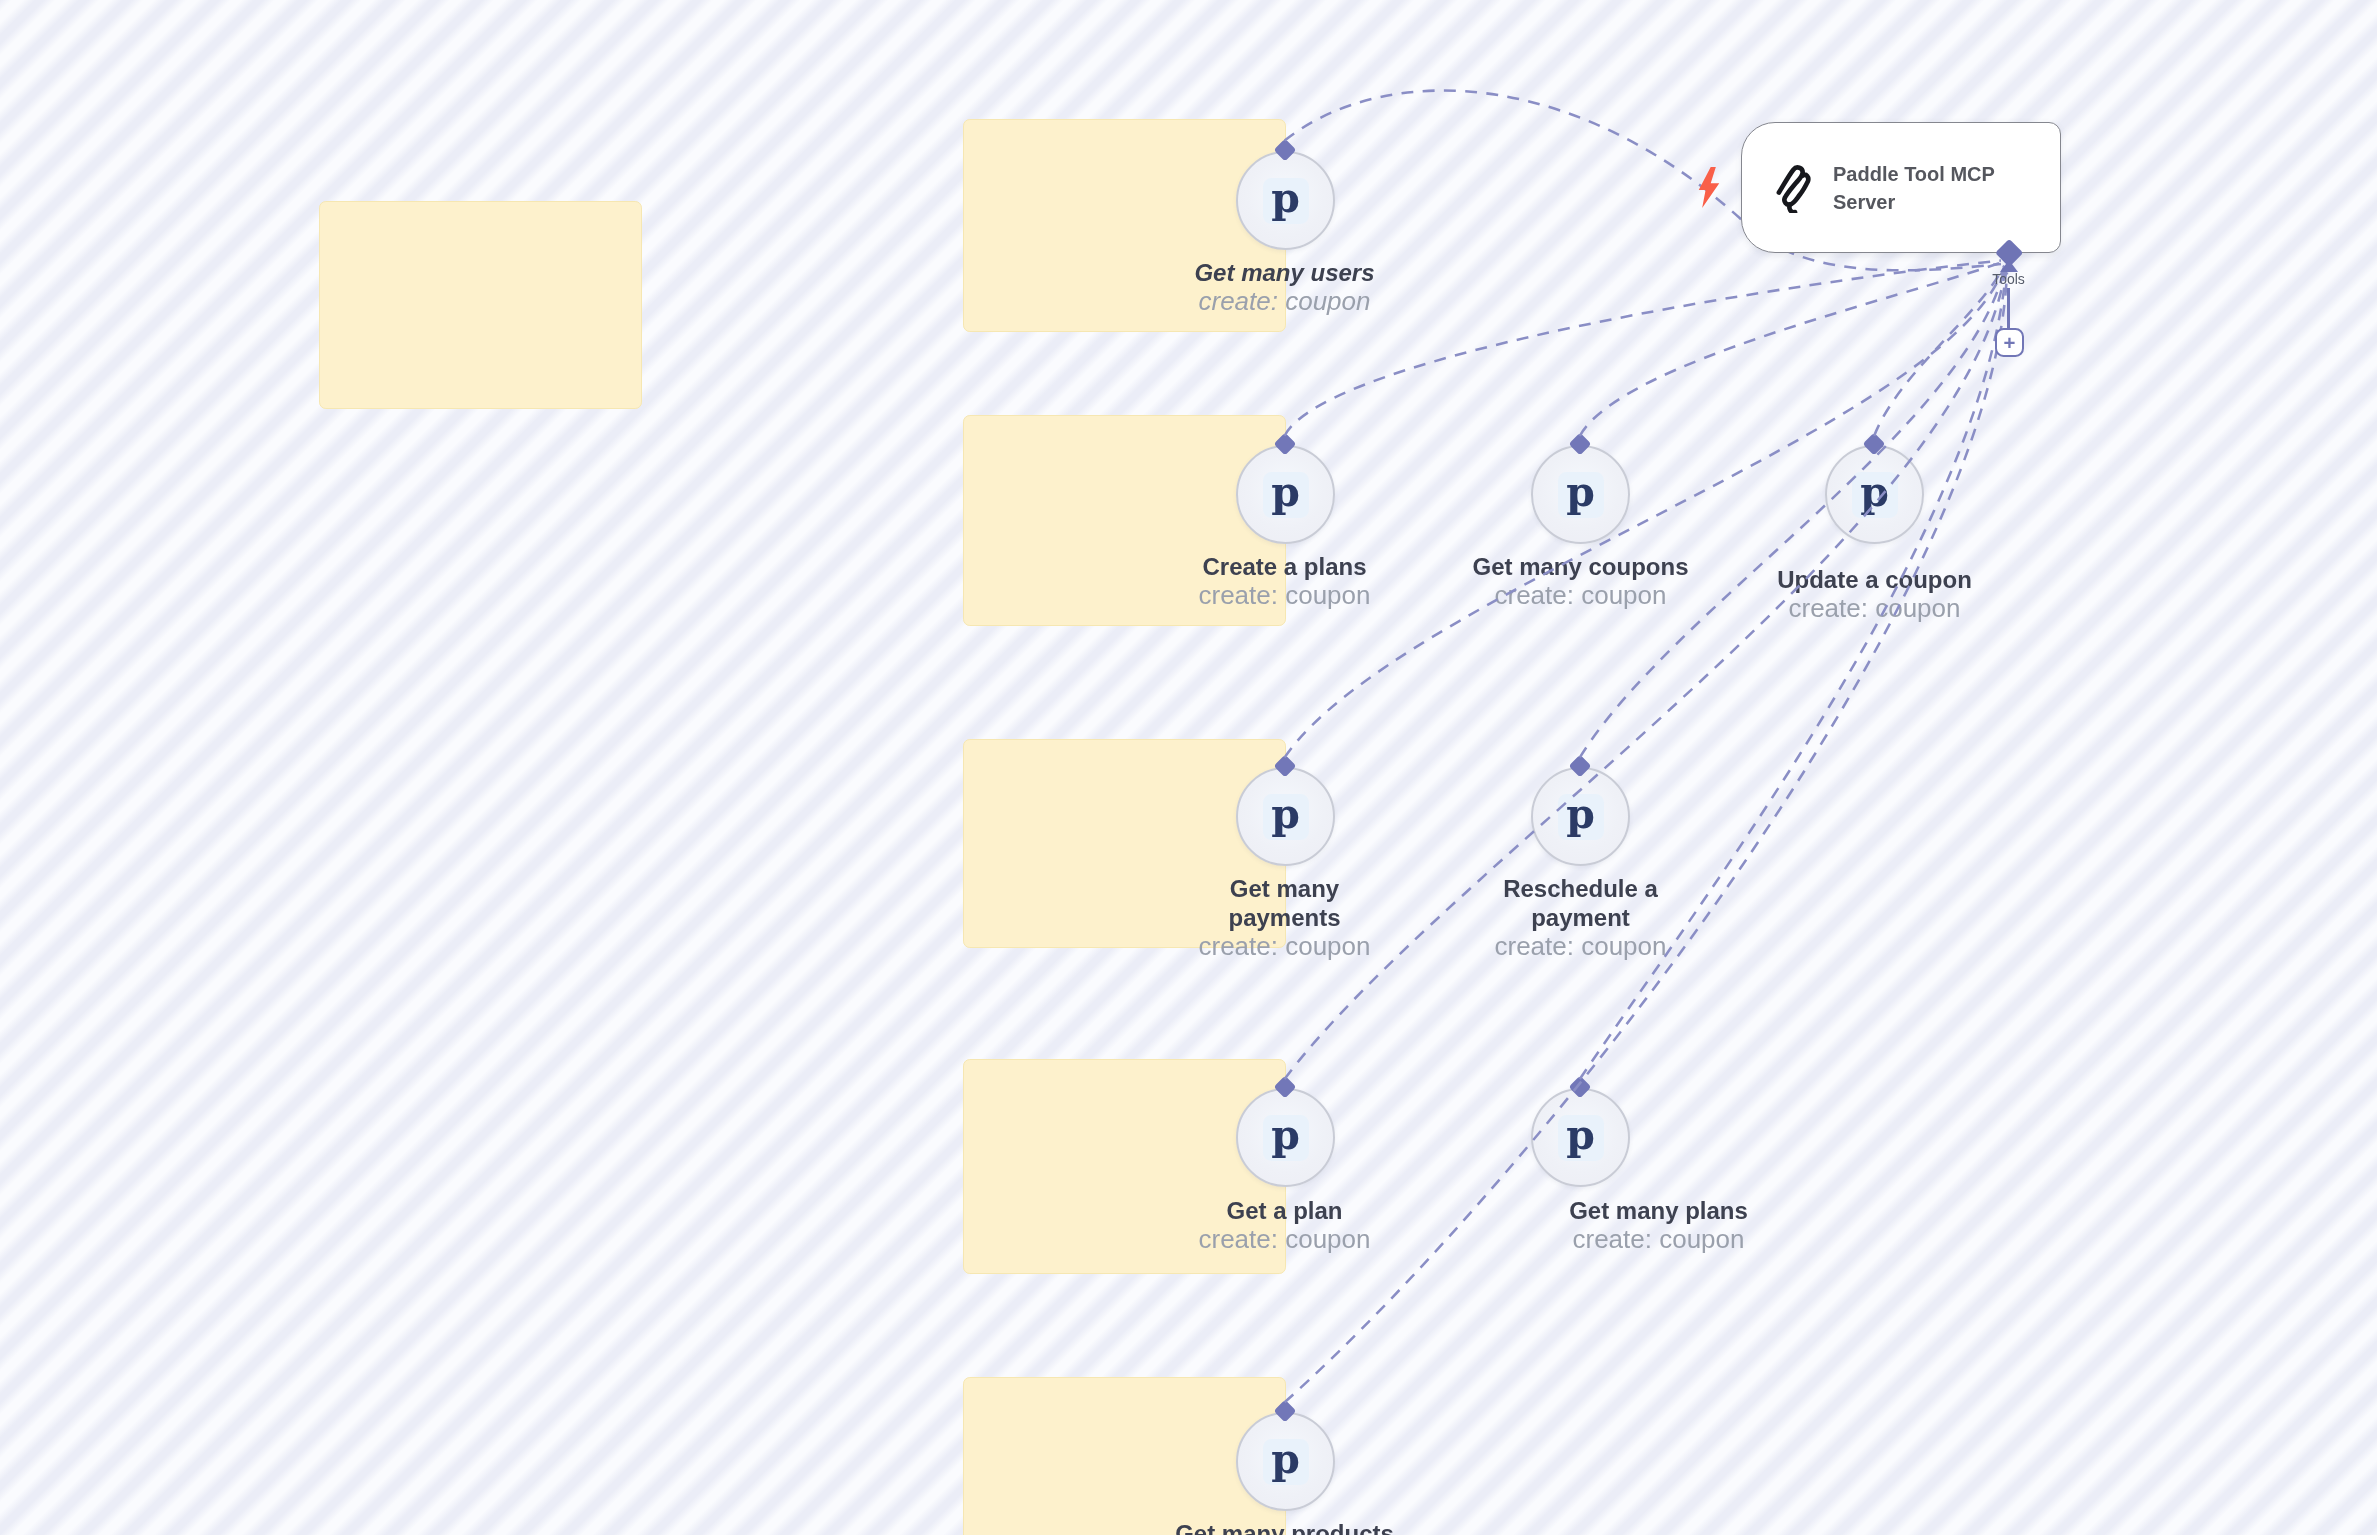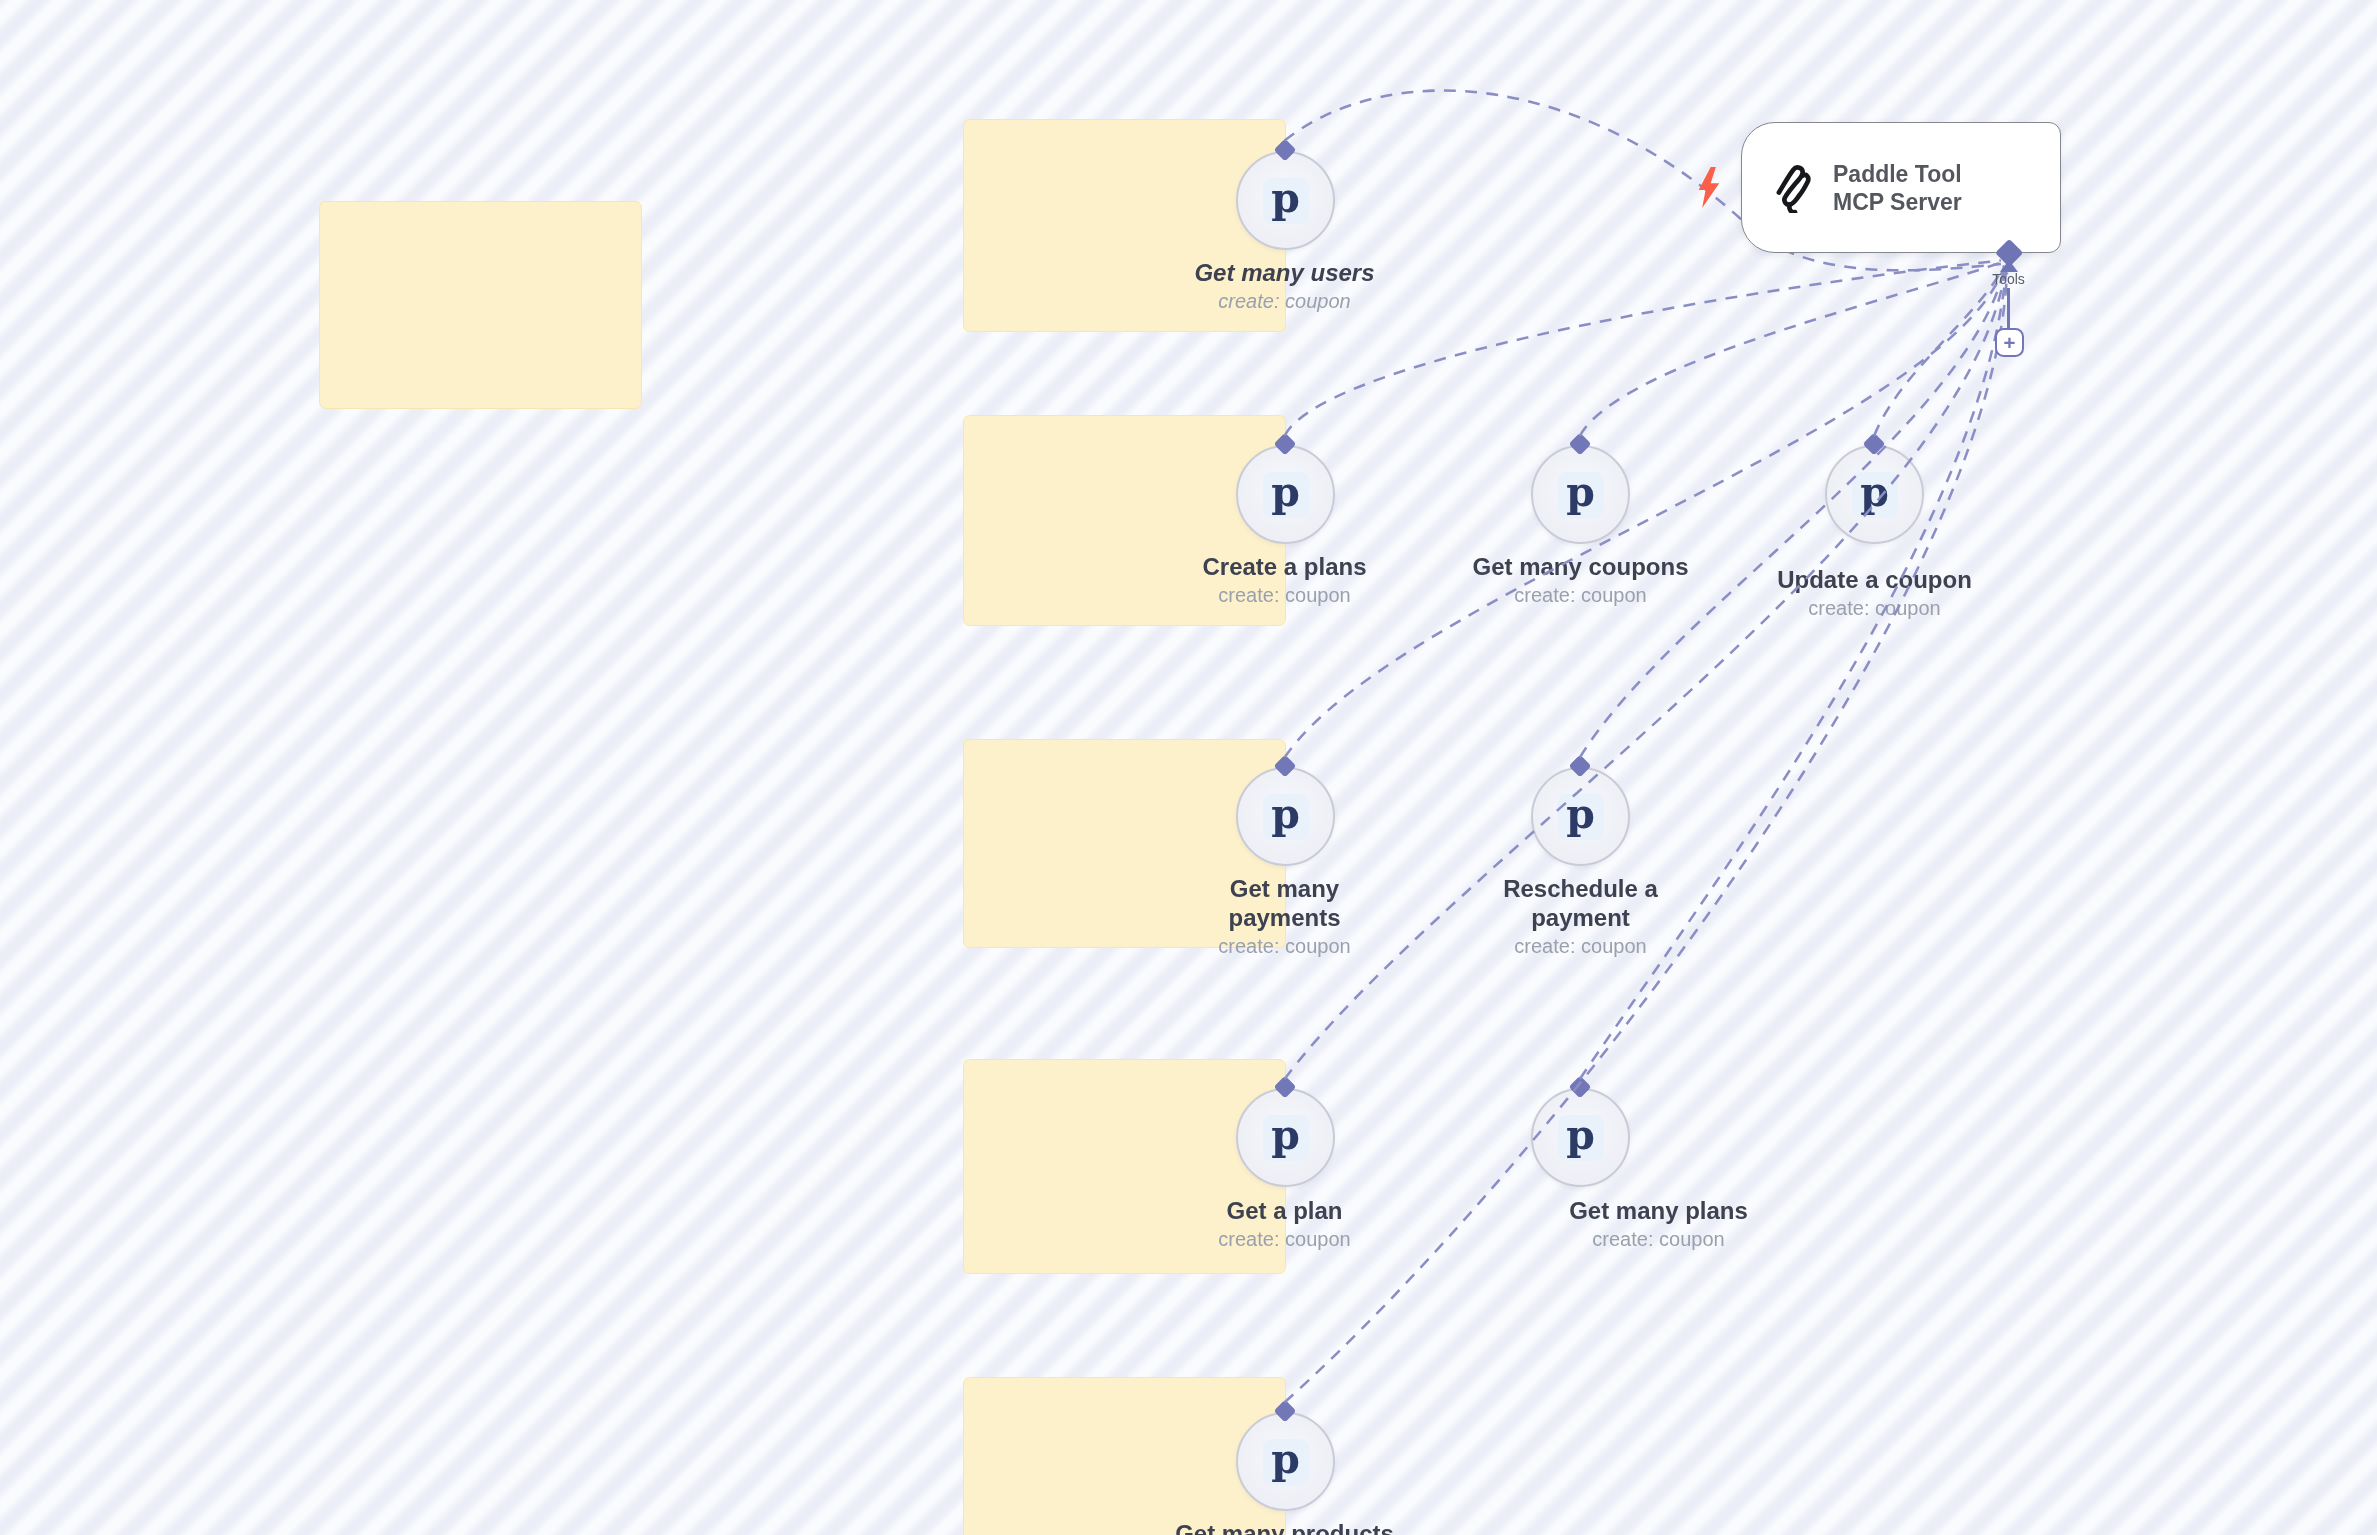--- a/index.html
+++ b/index.html
@@ -32,34 +32,34 @@
     color:#2b3b66; line-height:1; transform:translateY(-1.7px);
   }
   .diamond{
     position:absolute; width:16px; height:16px; background:#7277b8;
     border-radius:3.4px; transform:rotate(45deg);
   }
   .nlabel{
     position:absolute; width:221px; text-align:center;
   }
   .nlabel .t{font-size:24px; font-weight:600; color:#3d4150; line-height:29px;}
-  .nlabel .s{font-size:20px; font-weight:400; color:#9aa0ac; line-height:29px;}
+  .nlabel .s{font-size:26px; font-weight:400; color:#9aa0ac; line-height:29px;}
   
   svg.conns{position:absolute; inset:0; pointer-events:none;}
   path.conn{fill:none; stroke:#8a8ec5; stroke-width:3; stroke-dasharray:14 11;}
   
   .mcp{
     position:absolute; left:1741px; top:122px; width:320px; height:131px;
     background:#ffffff; border:1.7px solid #85878f;
     border-radius:34px 12px 12px 34px; box-sizing:border-box;
     display:flex; align-items:center; padding-left:29px;
     box-shadow:0 2.6px 6.8px rgba(80,84,110,0.10);
   }
   .mcp .title{
-    width:183px; margin-left:19px; font-size:23px; line-height:28px;
+    width:183px; margin-left:19px; font-size:20px; line-height:28px;
     font-weight:600; color:#55575e;
   }
   .tools-diamond{
     position:absolute; left:1999px; top:243px; width:20.4px; height:20.4px;
     background:#6f74b5; border-radius:3.4px; transform:rotate(45deg);
   }
   .tools-tri{
     position:absolute; left:2000px; top:260px; width:0; height:0;
     border-left:9.4px solid transparent; border-right:9.4px solid transparent;
     border-bottom:12px solid #6f74b5;

